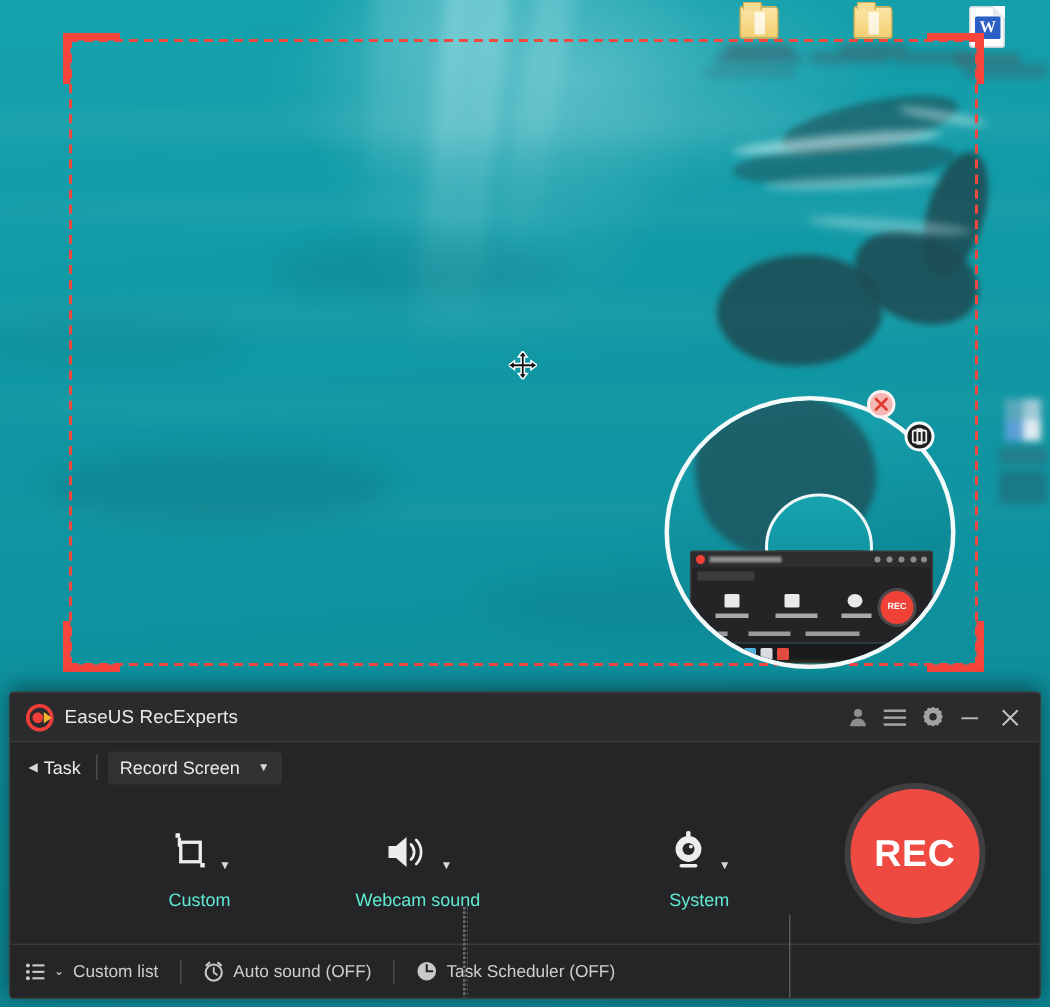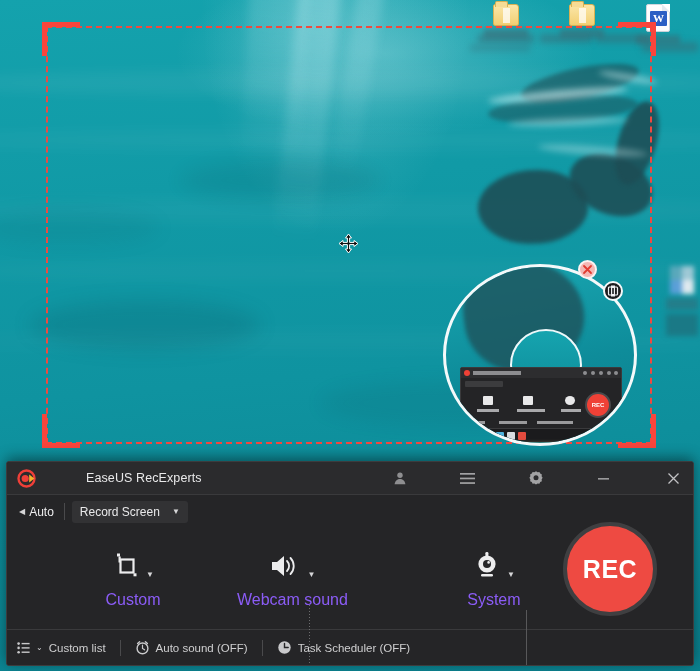--- a/index.html
+++ b/index.html
@@ -190,21 +190,21 @@
 
   
   .app {
     position:absolute; left:6px; top:461px; width:688px; height:205px;
     background:#252527; border:1px solid #3c3c3e; border-radius:3px;
     box-shadow: 0 -3px 14px rgba(0,0,0,.45);
     display:flex; flex-direction:column; overflow:hidden;
   }
   .titlebar {
     height:33px; background:#2b2b2d; border-bottom:1px solid #3a3a3c;
-    display:flex; align-items:center; padding:0 6px 0 10px; flex:none;gap:43px;
+    display:flex; align-items:center; padding:0 6px 0 10px; flex:none;
   }
   .logo { width:19px; height:19px; flex:none; margin-right:7px; }
   .app-title { color:#e9e9ea; font-size:12.5px; letter-spacing:.1px; }
   .tb-spacer { flex:1; }
   .tb-btn {
     width:25px; height:25px; display:flex; align-items:center; justify-content:center;
     color:#9b9b9d; cursor:default;
   }
   .tb-btn.close { width:28px; }
 
@@ -228,21 +228,21 @@
     flex:1; display:flex; align-items:stretch; position:relative;
     border-bottom:1px solid #3a3a3c;
   }
   .opt-group { display:flex; align-items:center; }
   .opt {
     width:auto; min-width:96px;
     display:flex; flex-direction:column; align-items:center; justify-content:center;
     padding:0 12px; gap:12px; position:relative;
   }
   .opt-icon-row { display:flex; align-items:flex-end; gap:6px; height:30px; }
-  .opt-label { color:#8b5cf6; font-size:16px; }
+  .opt-label { color:#5eead4; font-size:12px; }
   .dotted-div {
     position:absolute; left:301px; top:76px; width:4px; height:74px;
     background-image: radial-gradient(#6d6d6f 42%, transparent 44%);
     background-size: 3px 3px;
   }
   .solid-div {
     position:absolute; left:519px; top:82px; width:1px; height:62px; background:#58585a;
   }
   .rec-wrap {
     position:absolute; left:563px; top:522px;
@@ -460,21 +460,21 @@
       <div class="tb-btn close">
         <svg width="13" height="13" viewBox="0 0 13 13">
           <path d="M1.5 1.5 L11.5 11.5 M11.5 1.5 L1.5 11.5" stroke="#c2c2c4" stroke-width="1.3"></path>
         </svg>
       </div>
     </div>
 
     <div class="toolbar">
       <div class="back-btn">
         <span class="caret">◀</span>
-        <span>Auto</span>
+        <span>Task</span>
       </div>
       <div class="tb-div"></div>
       <div class="mode-select">
         <span>Record Screen</span>
         <span class="caret">▼</span>
       </div>
     </div>
 
     <div class="main-row">
       <div class="opt-group">

